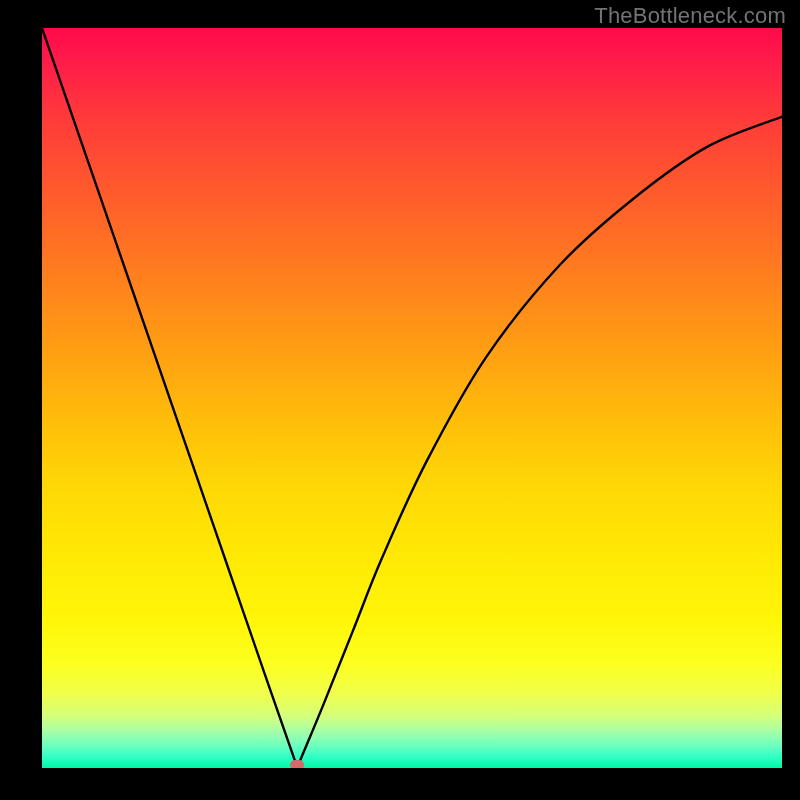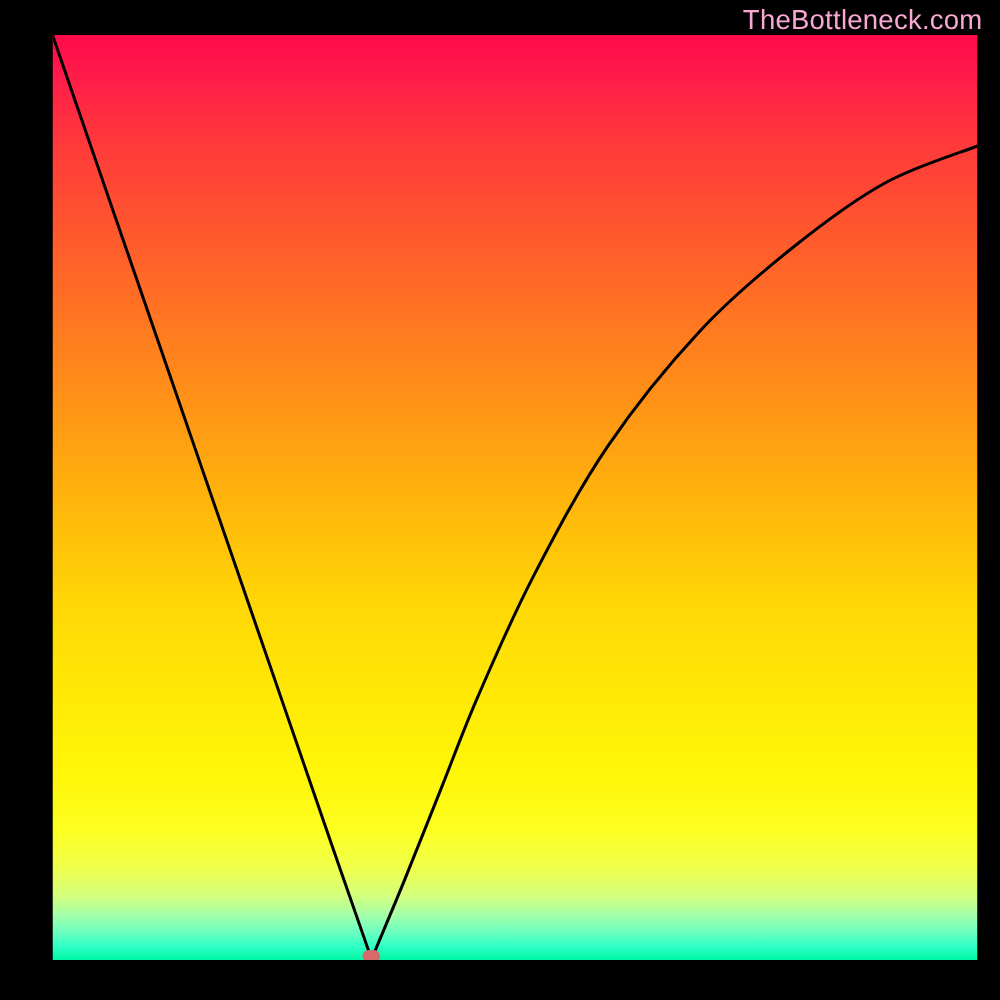--- a/index.html
+++ b/index.html
@@ -59,21 +59,21 @@
     width: 14px;
     height: 10px;
     background: #d46a6a;
     border-radius: 5px;
     transform: translate(-50%, -50%);
   }
   .watermark {
     position: absolute;
     top: 3px;
     right: 14px;
-    color: #f9a8d4;
+    color: #737373;
     font-size: 22px;
     letter-spacing: 0.2px;
     font-weight: 500;
   }
 </style>
 </head>
 <body>
 
 <div class="wrap">
   <div class="watermark">TheBottleneck.com</div>

